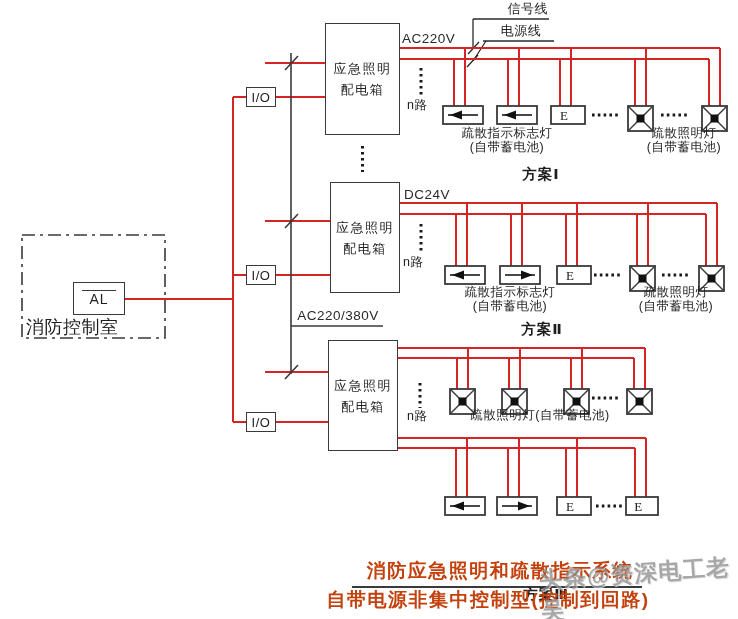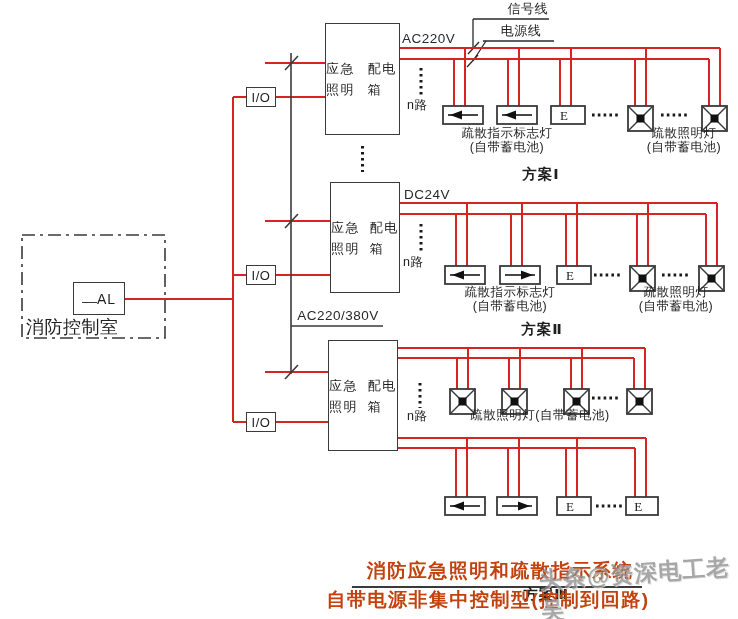--- a/index.html
+++ b/index.html
@@ -7,21 +7,21 @@
     position:relative;width:738px;height:619px;background:#ffffff;overflow:hidden;
     font-family:"Liberation Sans","DejaVu Sans",sans-serif;color:#1e1e1e;
   }
   svg{position:absolute;left:0;top:0;}
   .lbl{position:absolute;line-height:1.15;white-space:nowrap;color:#1e1e1e;}
   .ctr{text-align:center;white-space:normal;}
   .cadnum{font-size:13.5px;letter-spacing:0.5px;color:#2a2a2a;}
   .cjk{font-size:12.5px;letter-spacing:0.5px;}
   .box{
     position:absolute;background:#fff;border:1.7px solid #3a3a3a;box-sizing:border-box;
-    display:flex;flex-direction:row;align-items:center;justify-content:center;
+    display:flex;flex-direction:column;align-items:center;justify-content:center;
   }
   .distbox{font-size:13px;letter-spacing:1.5px;line-height:21px;font-weight:500;}
   .iobox{font-size:13px;letter-spacing:0.5px;align-items:center;justify-content:center;}
   .albox{padding:8px;}
   .albox .hd{width:100%;height:9px;border-bottom:1.5px solid #3a3a3a;box-sizing:border-box;}
   .albox .bd{flex:1;display:flex;align-items:center;justify-content:center;font-size:14px;letter-spacing:1px;}
   .scheme-title{font-size:14.5px;font-weight:bold;letter-spacing:1px;}
   .footer{font-size:19px;font-weight:bold;letter-spacing:1.5px;color:#c2410c;}
   .watermark{
     position:absolute;font-size:23px;font-weight:bold;color:#8f8f8f;opacity:0.78;

